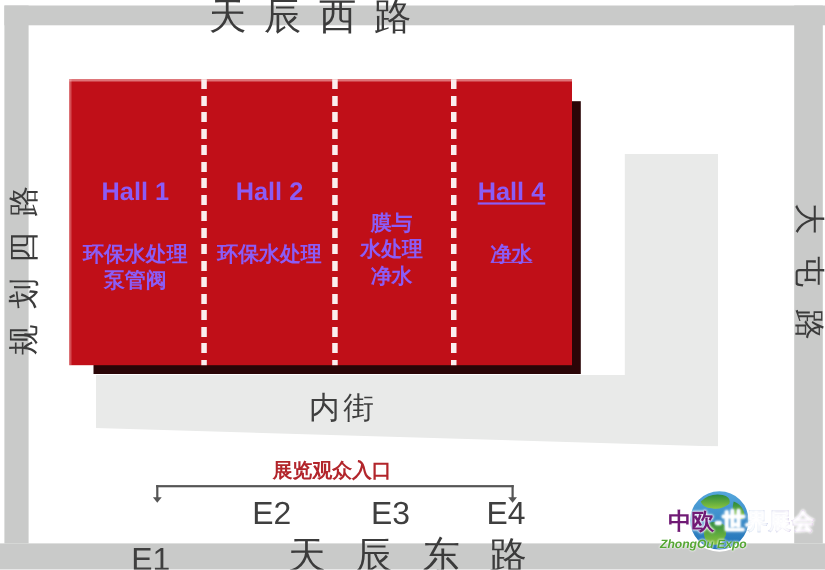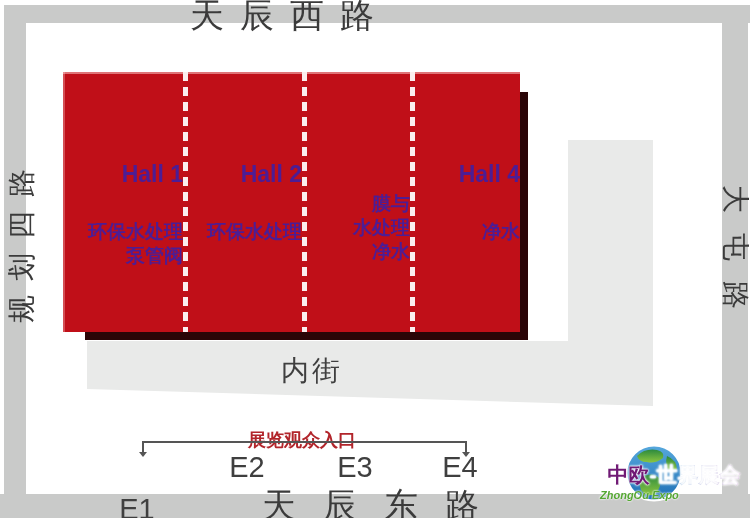--- a/index.html
+++ b/index.html
@@ -29,29 +29,29 @@
     font-size:28px;letter-spacing:3px;color:#3f3f3f;}
 
   
   #hall-shadow{position:absolute;left:85px;top:92px;width:443px;height:248px;background:#2a0507;}
   #hall-block{position:absolute;left:63px;top:72px;width:457px;height:260px;background:#c00f18;
     box-shadow:inset 0 2px 0 rgba(248,198,198,.55), inset 2px 0 0 rgba(248,198,198,.35);}
   .divider{position:absolute;top:0;width:5px;height:260px;
     background:repeating-linear-gradient(180deg,#fbeeee 0 9px,rgba(0,0,0,0) 9px 15px);}
   #divider-1{left:120px;} #divider-2{left:239px;} #divider-3{left:347px;}
 
-  .hall{position:absolute;top:160px;text-align:right;color:#4c1d95;}
+  .hall{position:absolute;top:160px;text-align:center;color:#8b5cf6;}
   #hall-1{left:63px;width:120px;} #hall-2{left:188px;width:114px;}
-  #hall-3{left:302px;width:108px;} #hall-4{left:410px;width:110px;}
+  #hall-3{left:302px;width:108px;} #hall-4{left:410px;width:110px;text-decoration:underline;}
   .hall-name{font-size:23px;font-weight:600;line-height:28px;}
   .hall-lines{margin-top:32px;font-size:19px;font-weight:600;line-height:24px;}
 
   
   #entrance-label{position:absolute;left:240px;top:416px;width:124px;text-align:center;
-    font-size:18px;font-weight:bold;color:#b2252b;margin-top:12px;}
+    font-size:18px;font-weight:bold;color:#b2252b;}
   #bracket-line{position:absolute;left:142px;top:441px;width:325px;height:0;border-top:2px solid #555555;}
   .bracket-tick{position:absolute;top:441px;width:2px;height:12px;background:#555555;}
   #tick-left{left:142px;} #tick-right{left:465px;}
   .bracket-arrow{position:absolute;top:452px;width:0;height:0;
     border-left:4px solid transparent;border-right:4px solid transparent;border-top:5px solid #555555;}
   #arrow-left{left:139px;} #arrow-right{left:462px;}
 
   .gate{position:absolute;top:450px;font-size:29px;line-height:34px;color:#3f3f3f;transform:translateX(-50%);}
   #gate-1{left:137px;margin-top:42px;} #gate-2{left:247px;} #gate-3{left:355px;} #gate-4{left:460px;text-align:center;}
 

